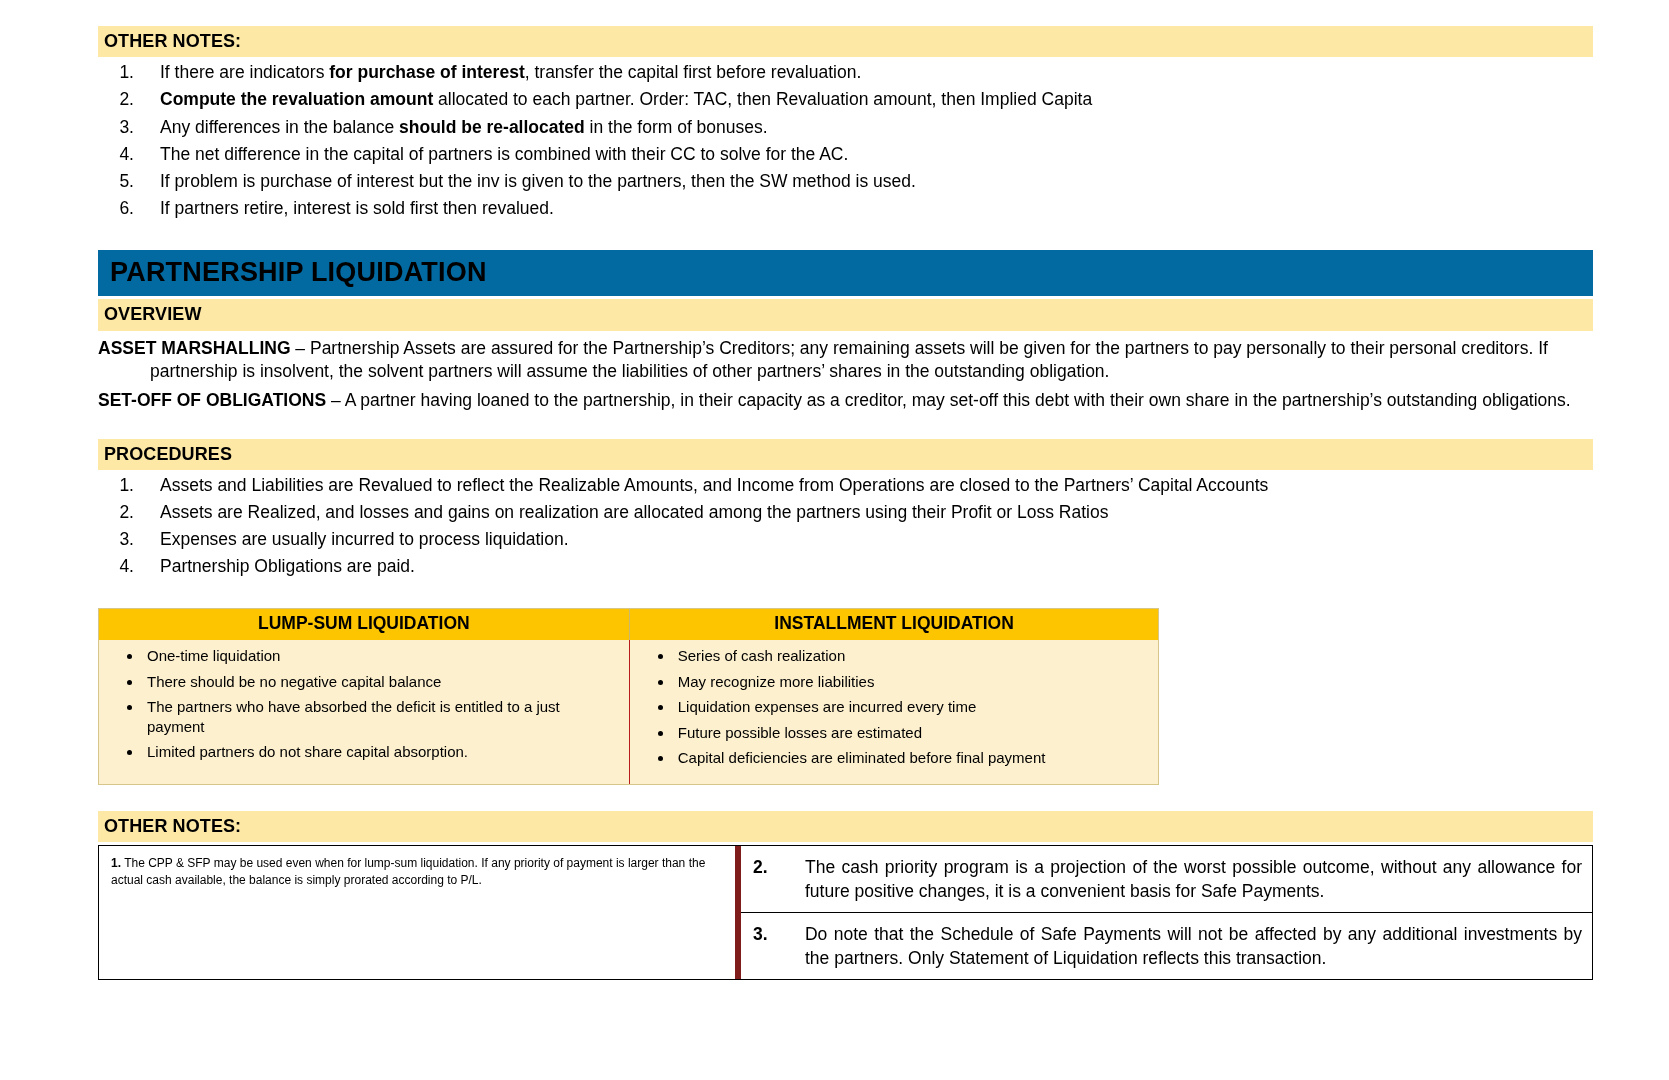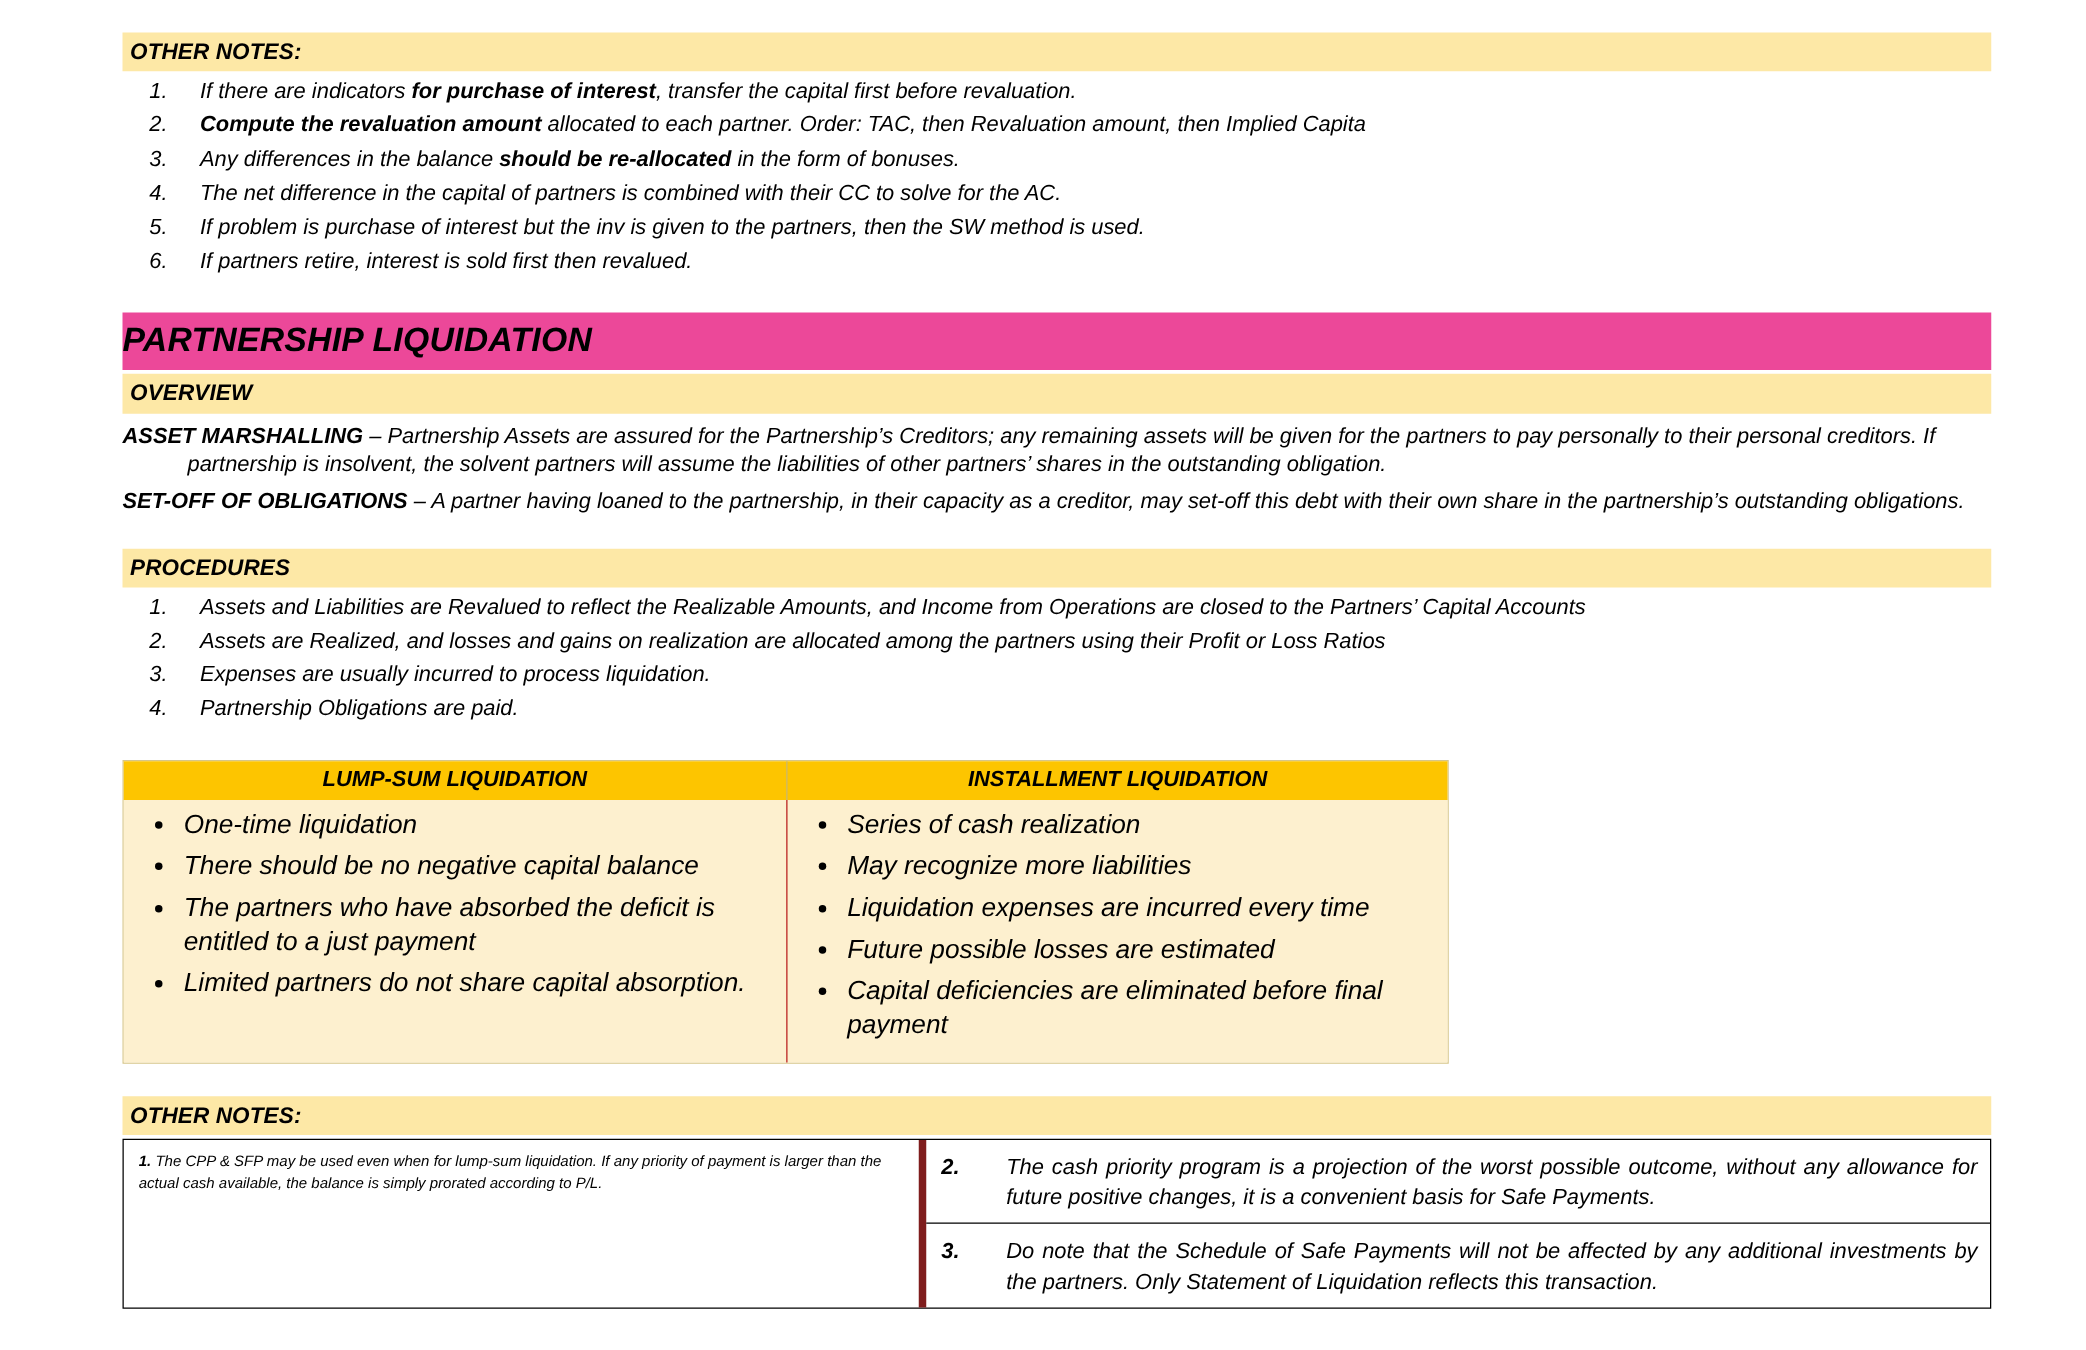--- a/index.html
+++ b/index.html
@@ -16,36 +16,35 @@
     line-height: 1.35;
   }
   .page {
     position: relative;
     width: 1669px;
     padding: 26px 0 0 0;
     box-sizing: border-box;
   }
   .content {
     margin: 0 76px 0 98px;
-    font-style: italic;
   }
 
   
   .bar-light {
     background: #fde8a6;
     font-weight: bold;
     font-size: 18px;
     padding: 3px 6px 4px 6px;
     letter-spacing: .1px;
   }
   .bar-gold {
-    background: #ec4899;
+    background: #0369a1;
     font-weight: bold;
     font-size: 27px;
-    padding: 4px 8px 6px 0;
+    padding: 4px 8px 6px 12px;
     letter-spacing: .2px;
   }
 
   
   ol.notes {
     margin: 4px 0 0 0;
     padding: 0;
     list-style: none;
   }
   ol.notes li {
@@ -131,21 +130,21 @@
     box-sizing: border-box;
   }
   .liq-body .col + .col { border-left: 1px solid #b91c1c; }
   ul.bullets {
     margin: 0;
     padding: 0 0 0 34px;
     list-style: disc;
   }
   ul.bullets li {
     margin: 0 0 6px 0;
-    font-size: 21px;
+    font-size: 15px;
     line-height: 1.3;
     padding-left: 4px;
   }
 
   
   .notes-table {
     display: flex;
     width: 100%;
     border: 1px solid #000;
     box-sizing: border-box;

